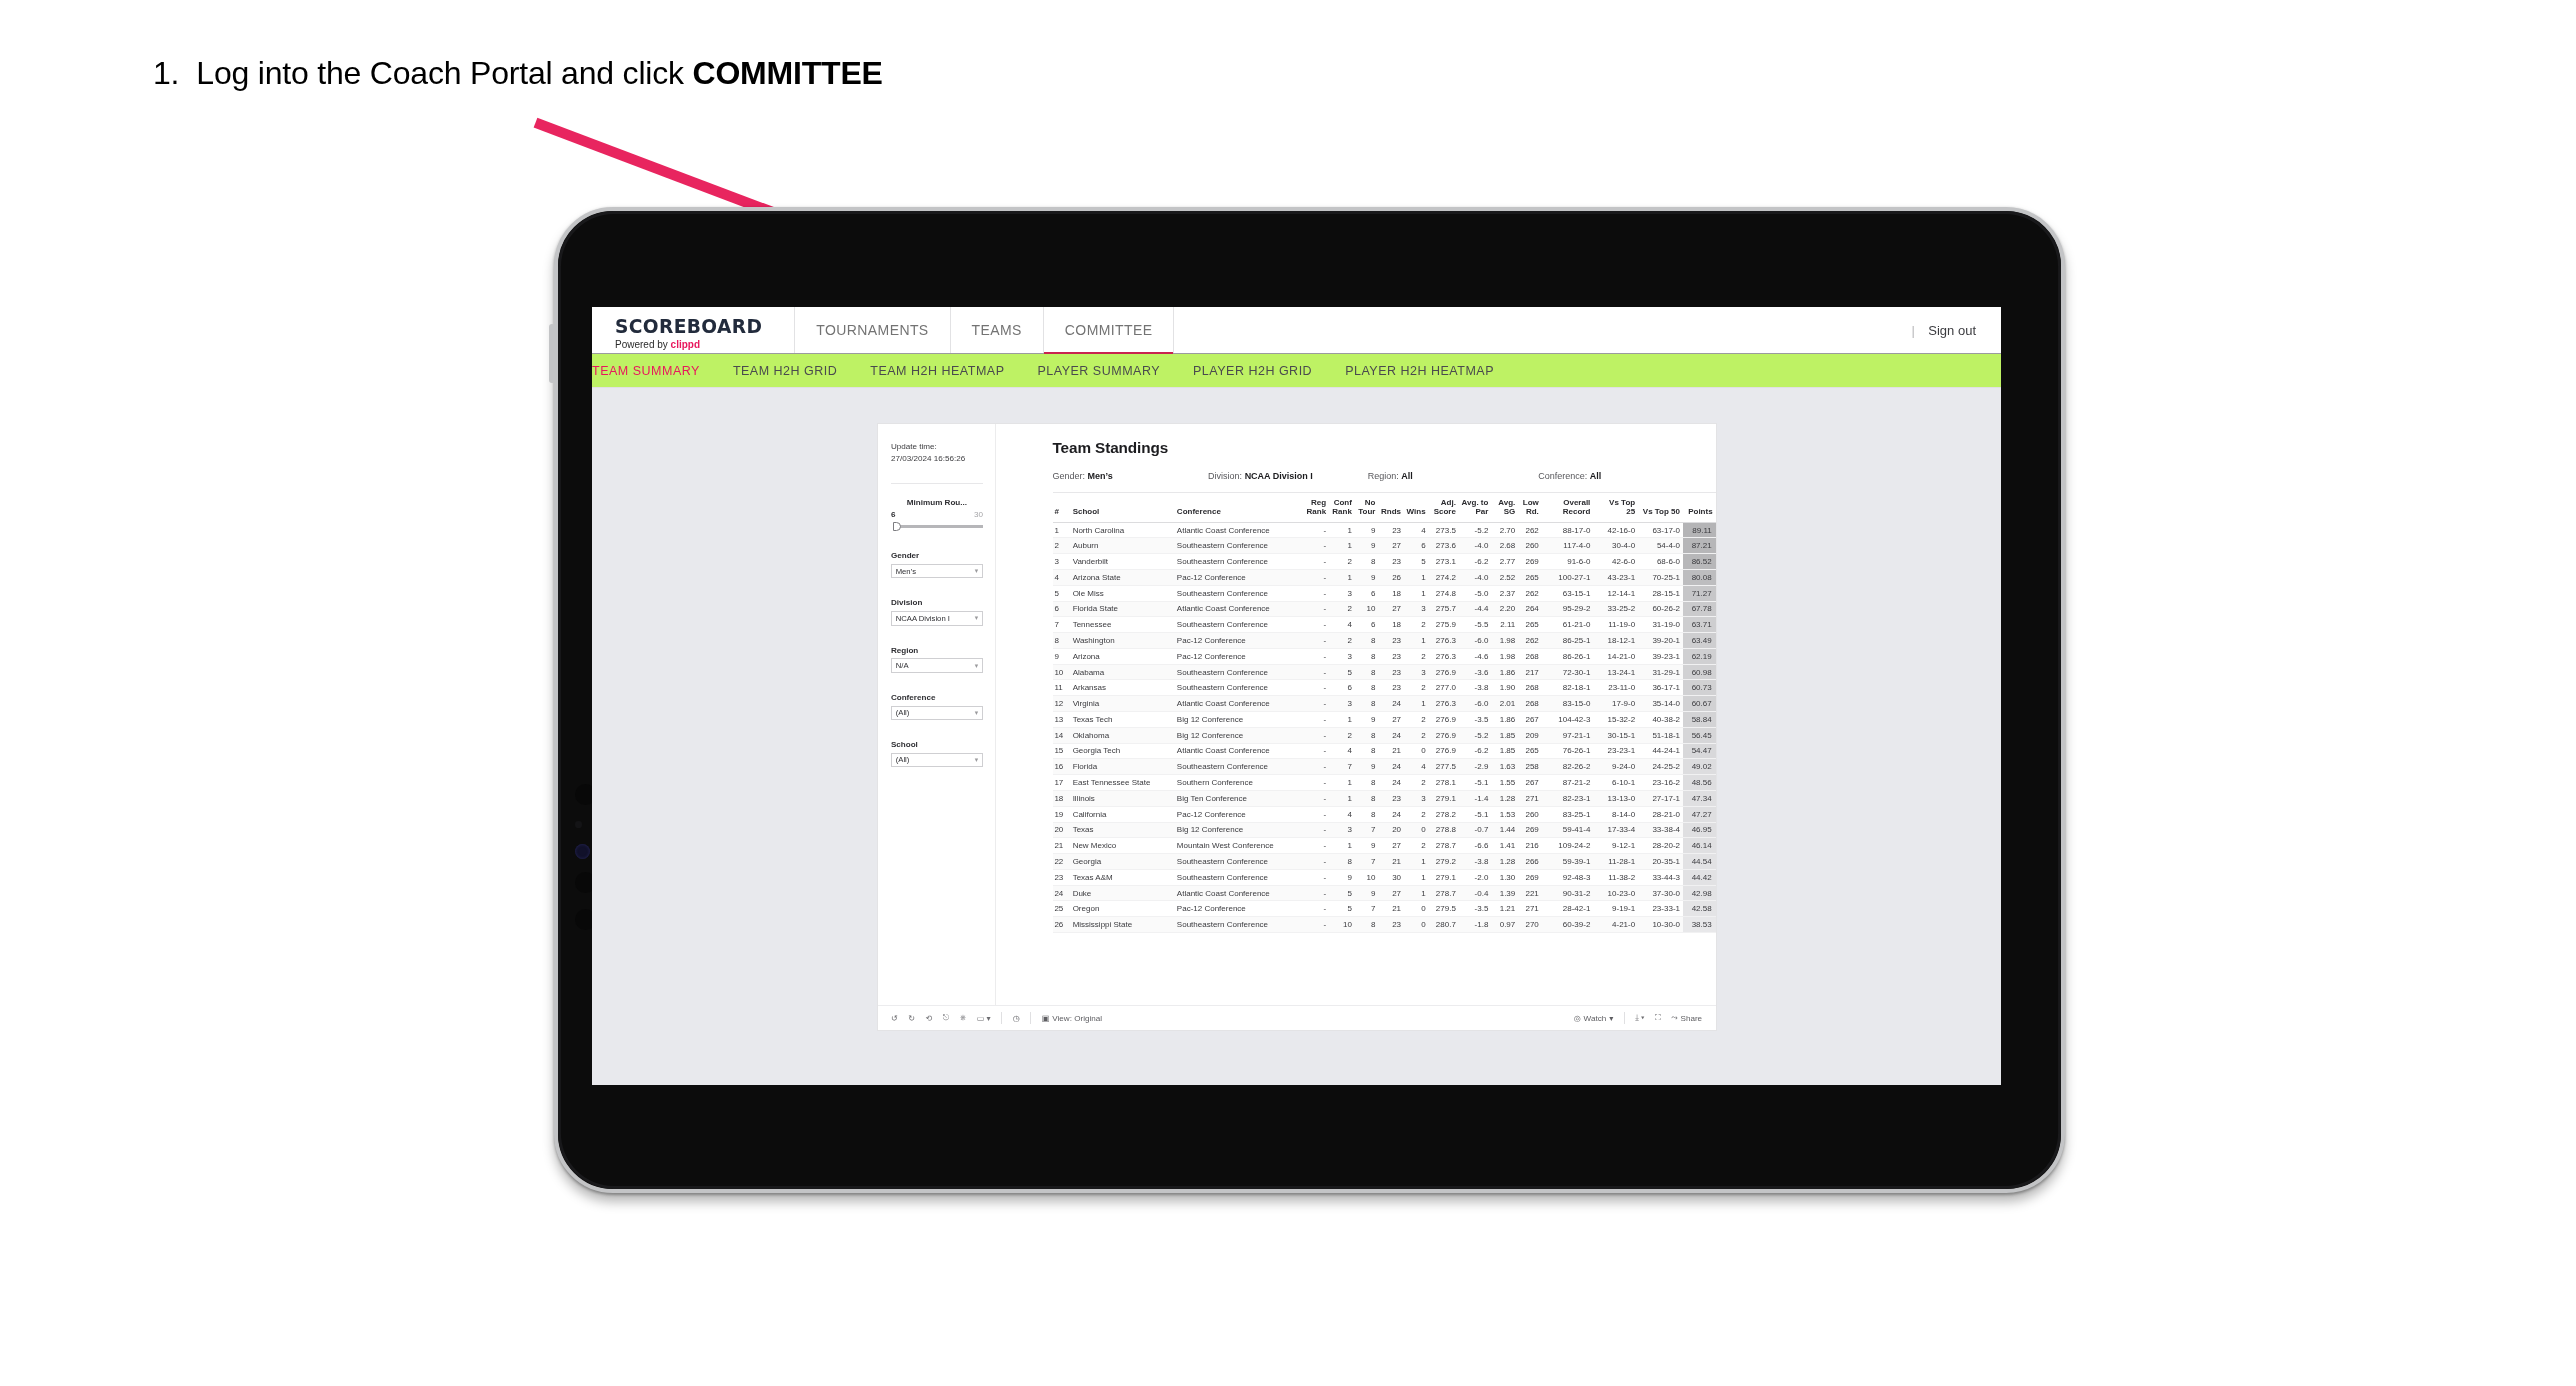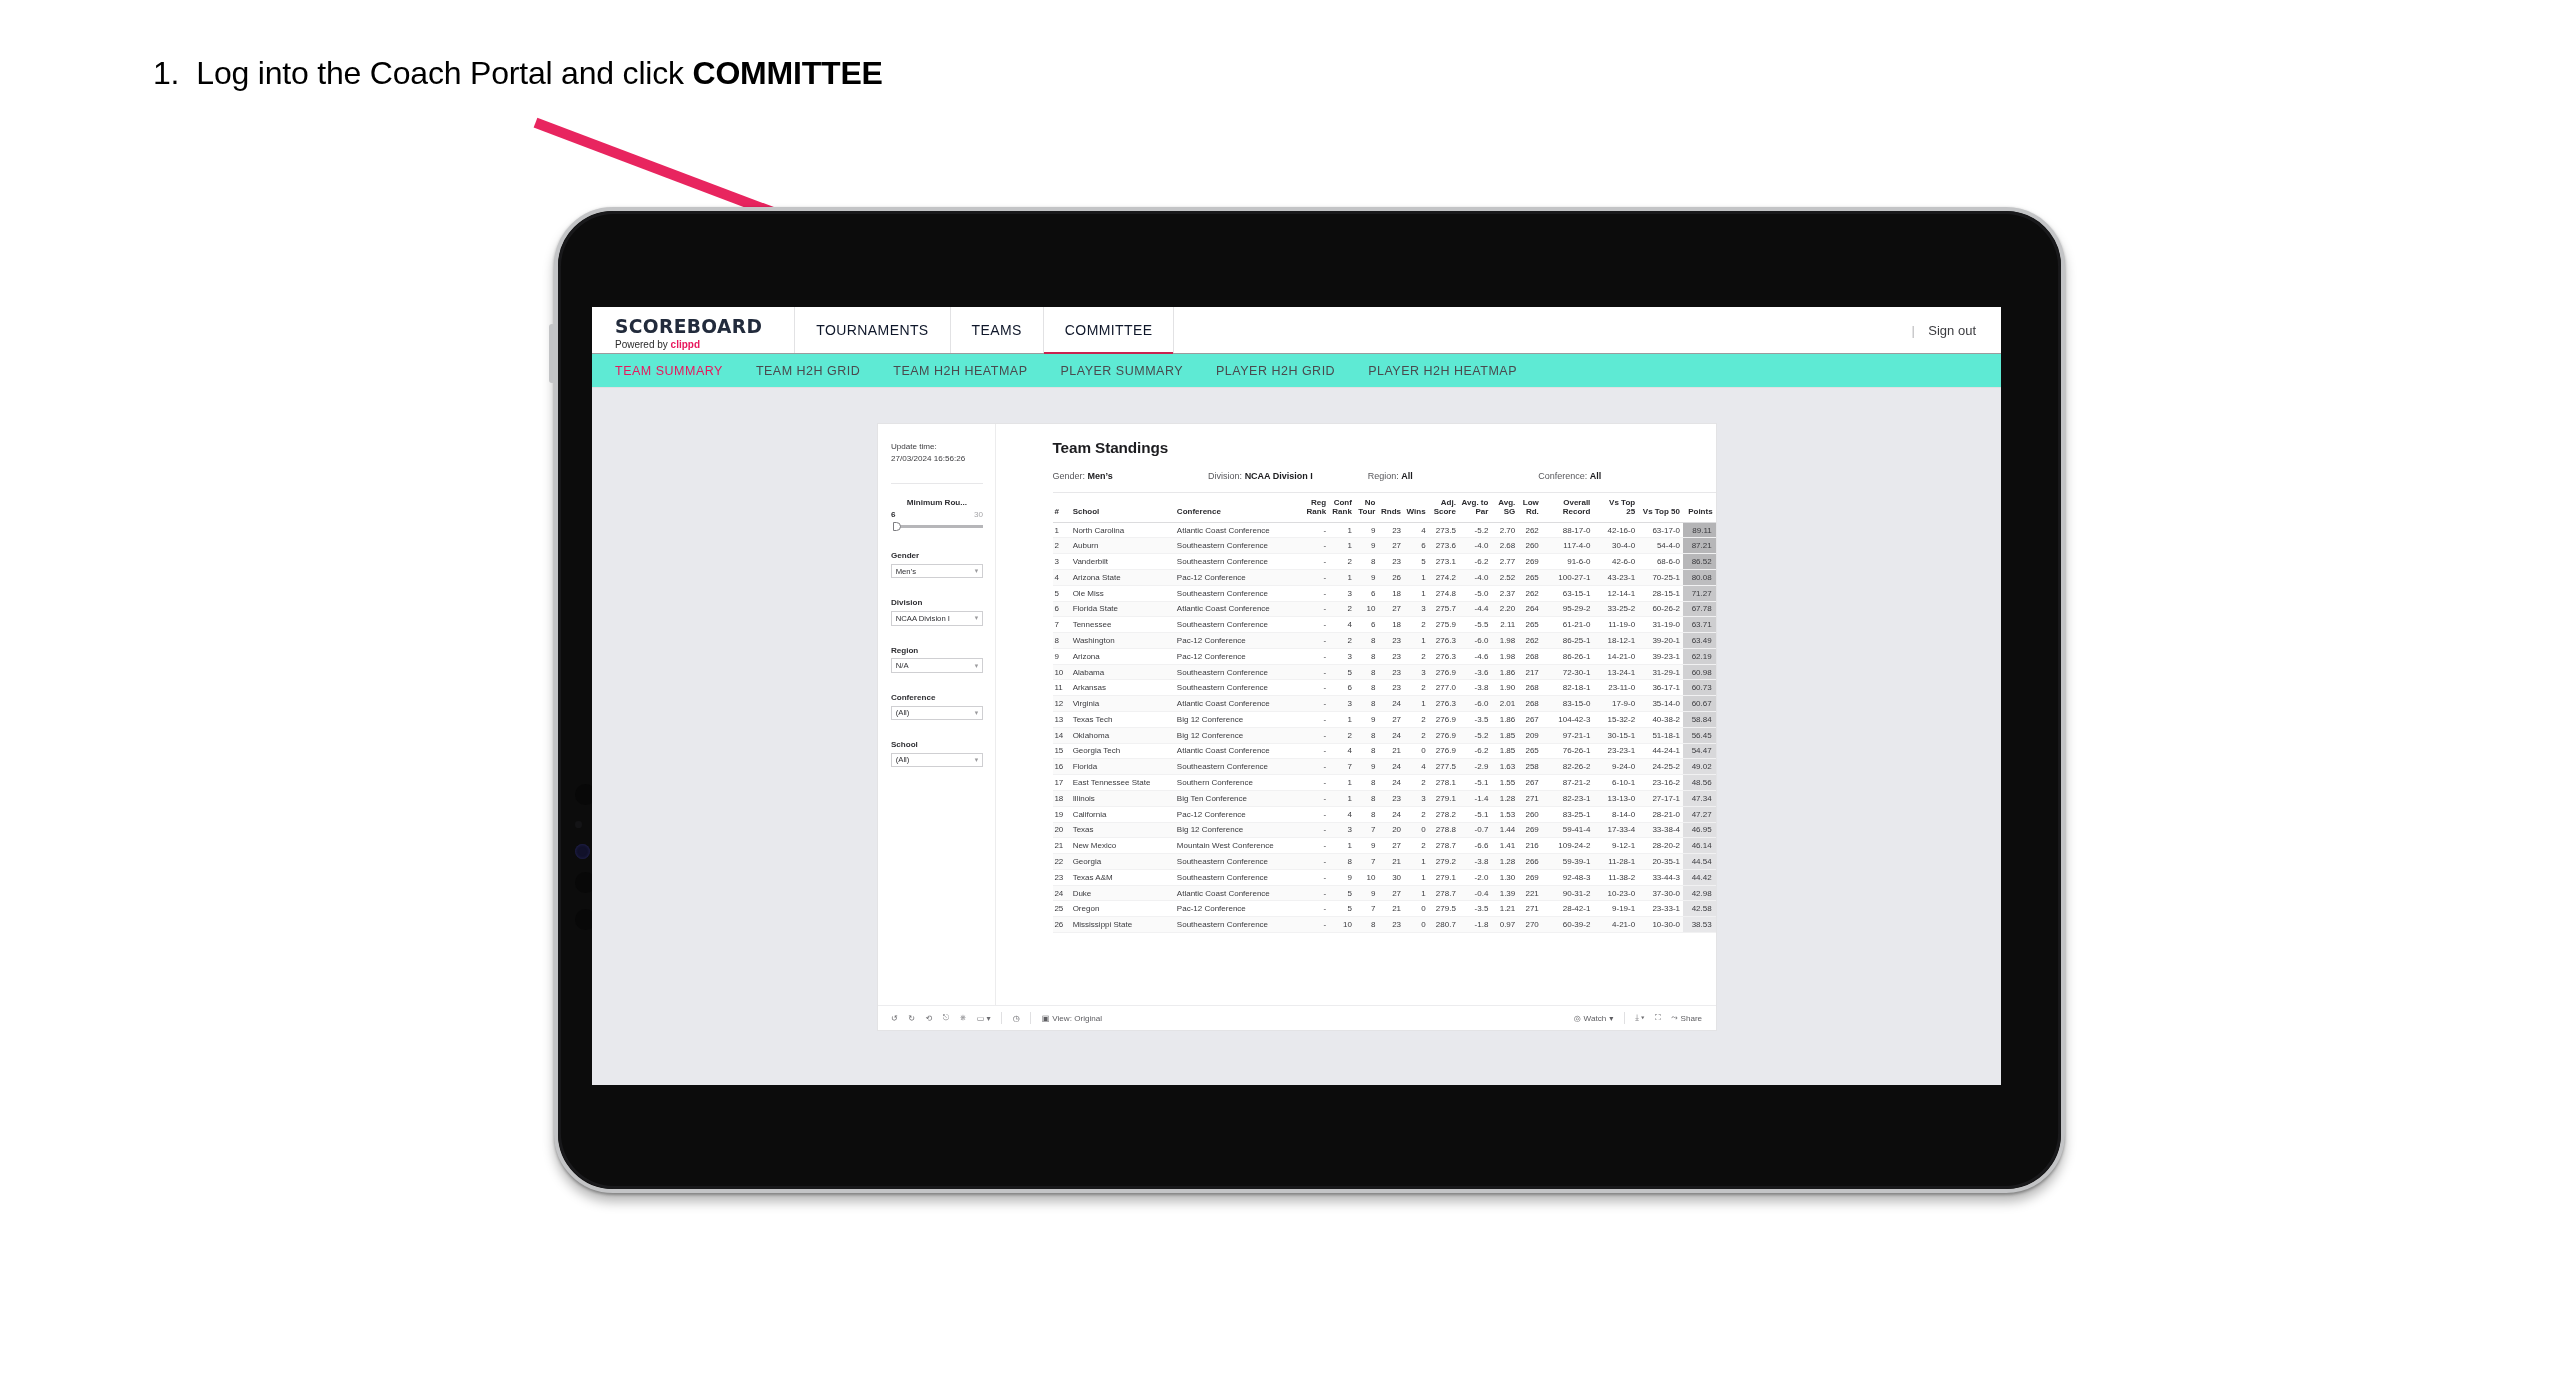--- a/index.html
+++ b/index.html
@@ -71,35 +71,35 @@
   .brand .bw {
     font-family: "DejaVu Sans", sans-serif;
     font-weight:700; font-size:20px; letter-spacing:0.4px; color:#222b3c;
     transform: scaleX(0.93); transform-origin:left;
   }
   .brand .pw { font-size:10px; color:#2b2b2b; margin-top:1px; }
   .brand .pw span { color:#e8175d; font-weight:700; }
 
   .topnav-item {
     display:flex; align-items:center; padding:0 21px;
-    font-size:14px; color:#0f172a; letter-spacing:0.4px;
+    font-size:14px; color:#737373; letter-spacing:0.4px;
     border-right:1px solid #e2e2e4; cursor:pointer; position:relative;
   }
   .topnav-item.active::after {
     content:""; position:absolute; left:0; right:0; bottom:-1.4px; height:2.9px; background:#c8234f;
   }
   .topnav-spacer { flex:1; }
   .signout { display:flex; align-items:center; gap:13.4px; padding-right:25px;
              font-size:13px; color:#3c3c40; }
   .signout .bar { color:#b8b8bb; }
 
   
   .subnav {
-    height: 34px; background:#5eead4; display:flex; align-items:center;
-    padding-left: 23px; gap: 33px; border-bottom:1px solid #e0e0e2;
+    height: 34px; background:#bef264; display:flex; align-items:center;
+    gap: 33px; border-bottom:1px solid #e0e0e2;
   }
   .subnav-item { font-size:12.5px; letter-spacing:0.5px; color:#4a4a4e; cursor:pointer; white-space:nowrap; }
   .subnav-item.active { color:#e8175d; }
 
   
   .viz-wrap { padding: 36px 0 0 0; display:flex; justify-content:center; }
   .viz {
     width: 838px; height: 606px; background:#fff;
     display:flex; flex-direction:column;
     box-shadow:0 0 0 1px #e3e3e5;

